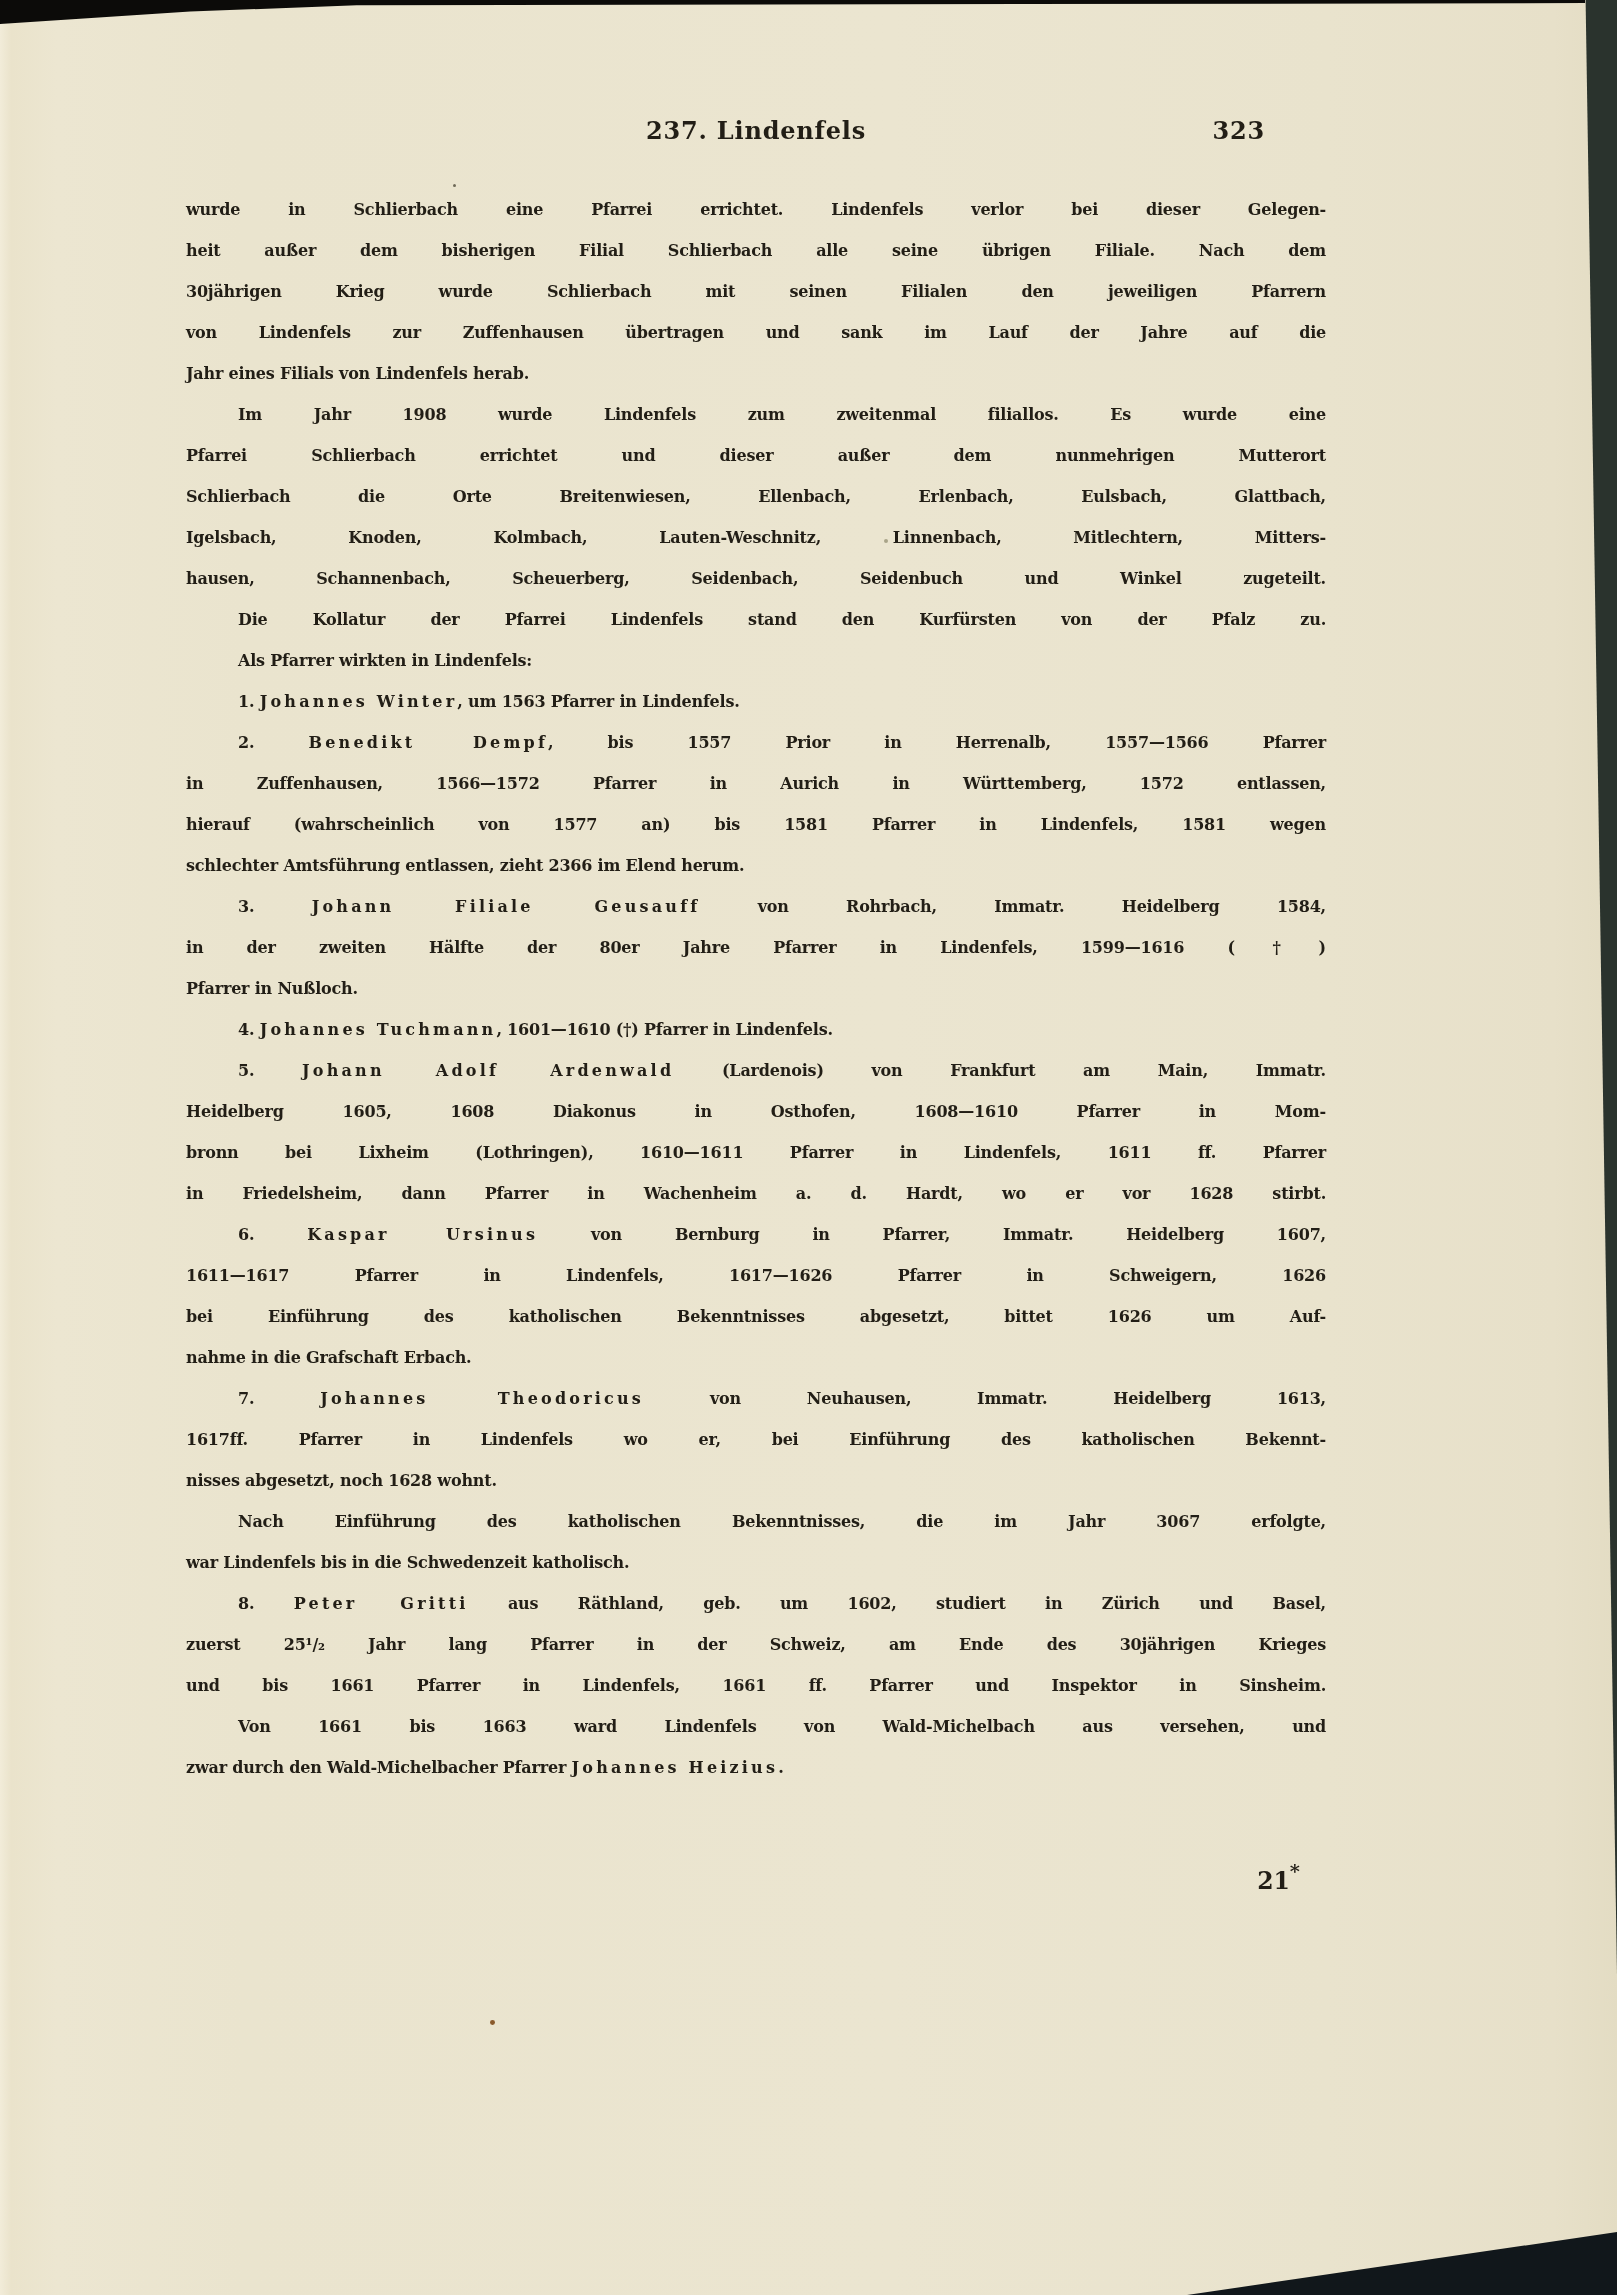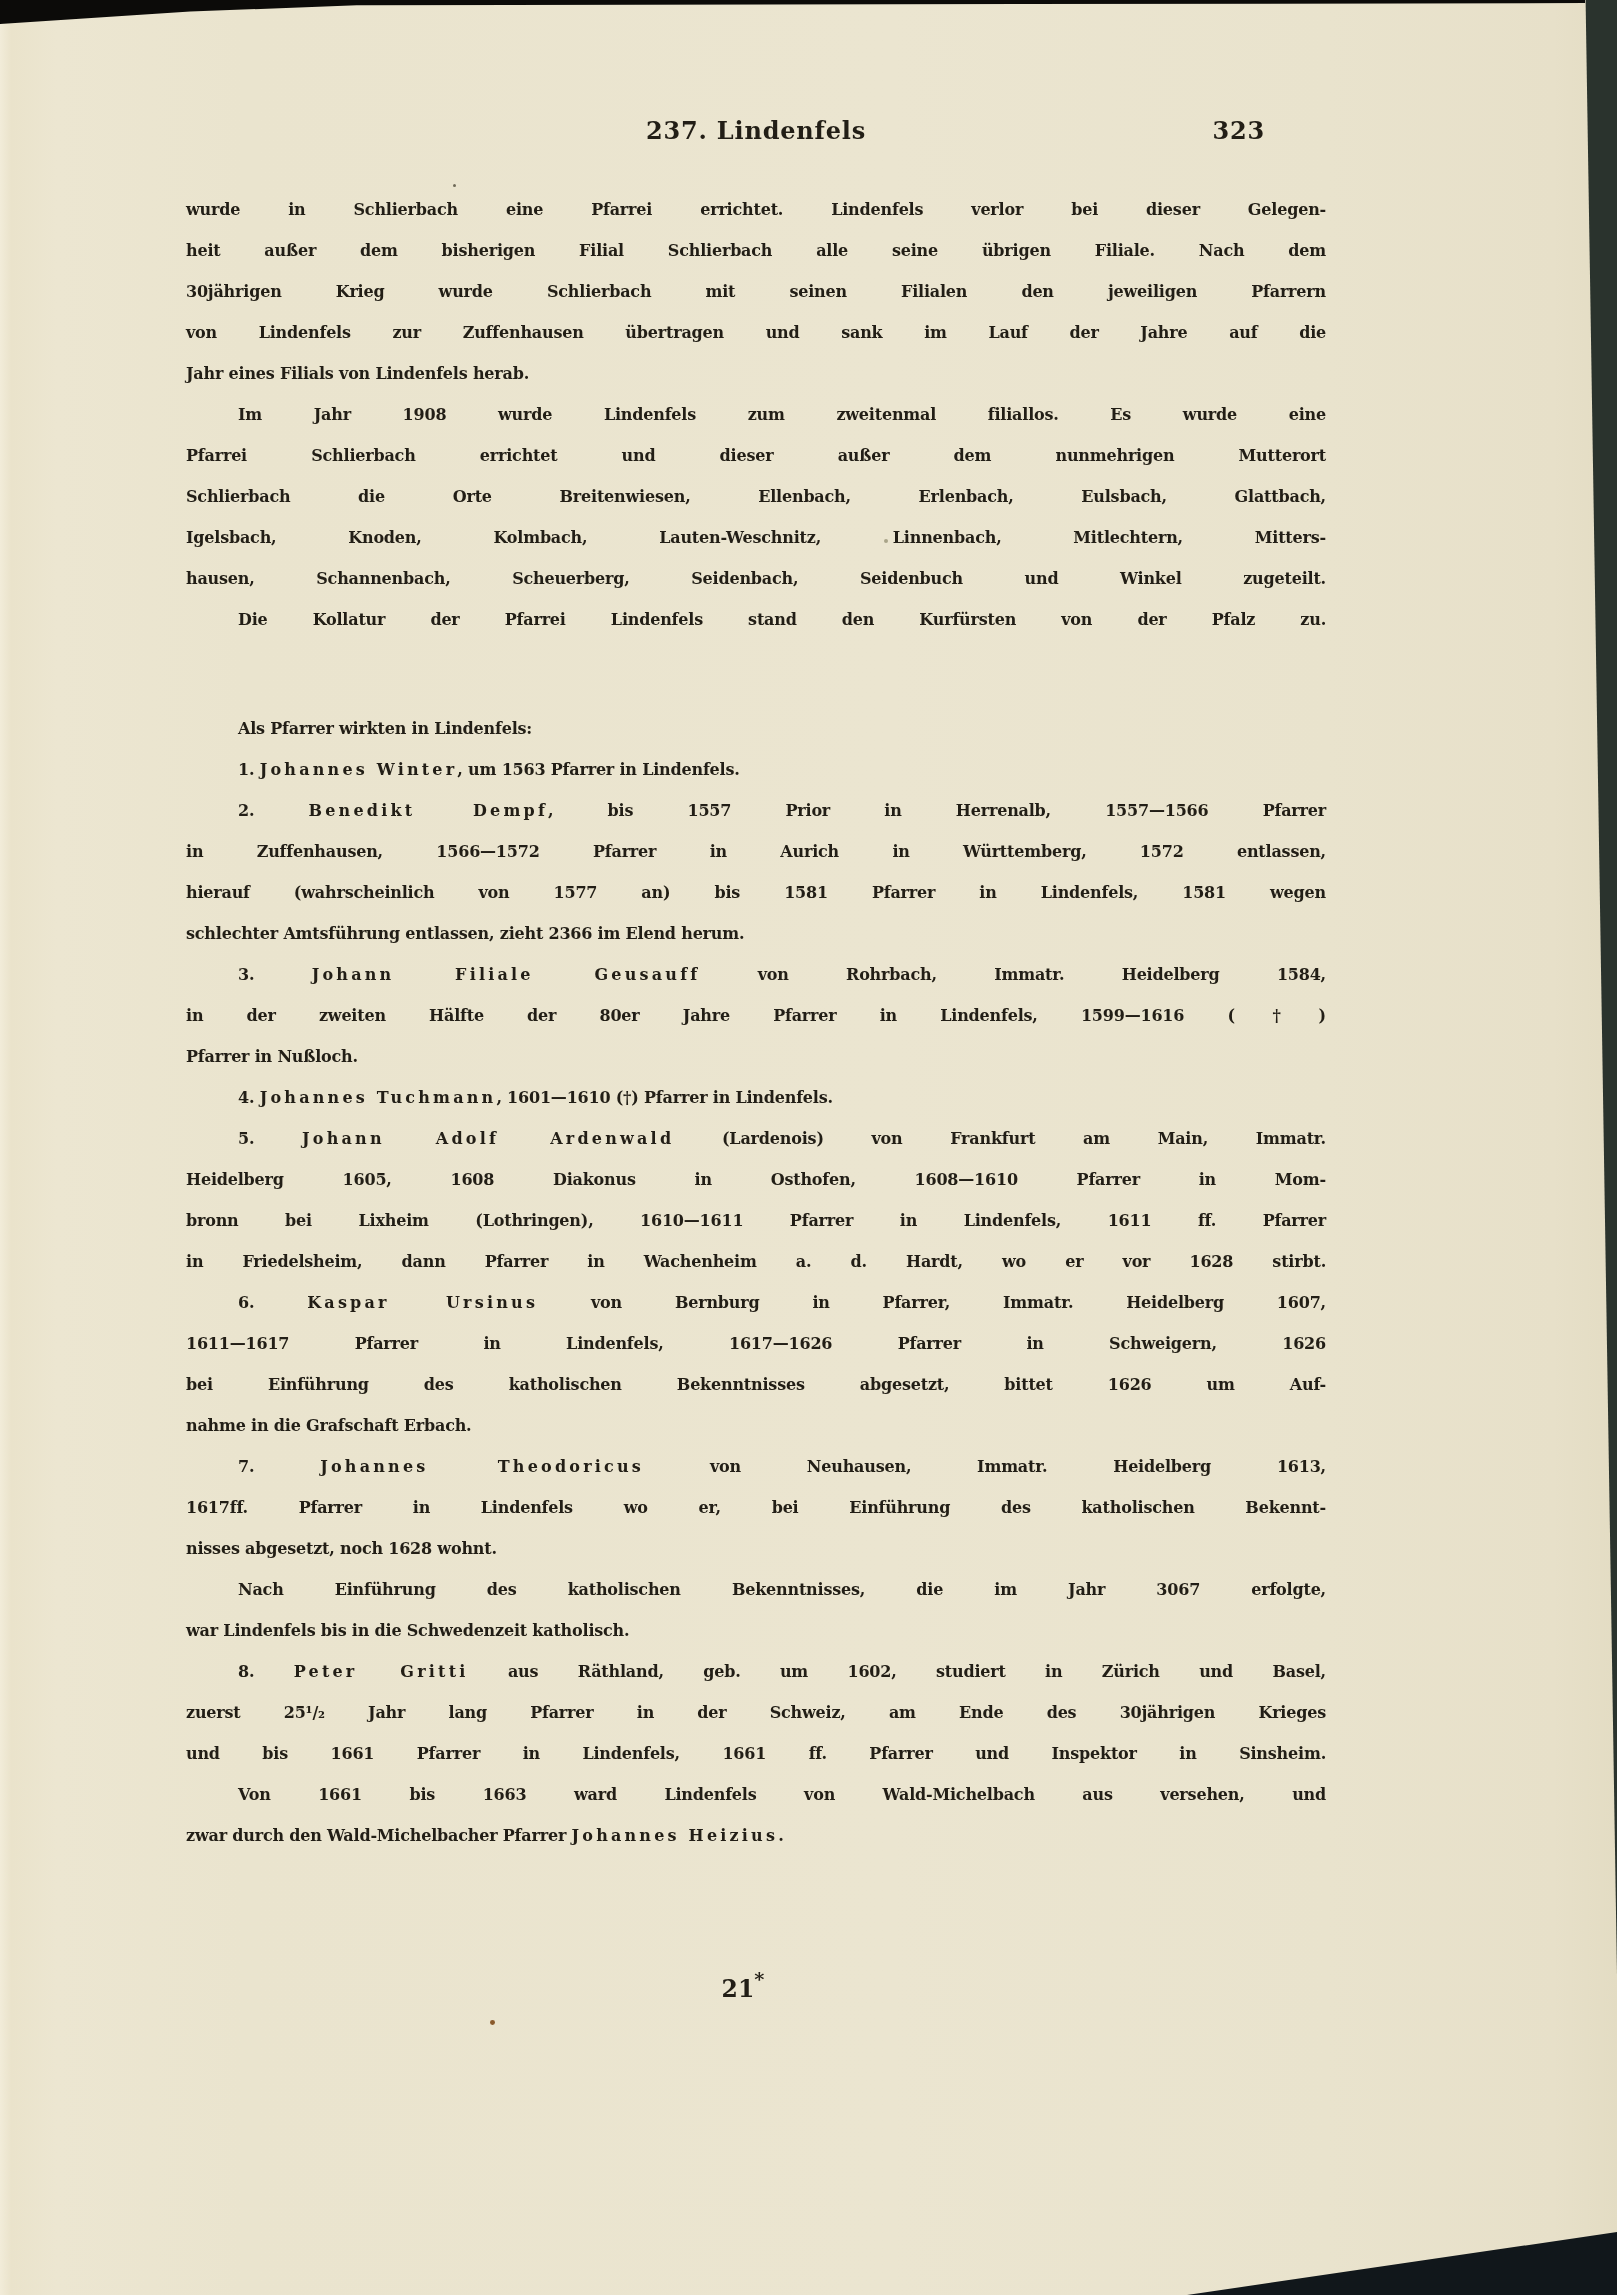--- a/index.html
+++ b/index.html
@@ -60,36 +60,36 @@
   }
 
   
   .text-block {
     position: absolute; left: 186px; top: 189px;
     width: 1140px;
     font-size: 16px; font-weight: 700;
     letter-spacing: -0.2px;
   }
   .para { margin: 0; }
-  .para.gap { margin-top: 68px; }
+  .para.gap { }
   .line {
     height: 41px; line-height: 41px;
     text-align: justify; text-align-last: justify;
     white-space: nowrap;
   }
   .line.last { text-align-last: left; white-space: normal; }
   .line.last.jlast { text-align-last: justify; white-space: nowrap; }
   .para.indent .line:first-child { padding-left: 52px; }
   .sperr { letter-spacing: 3.2px; }
 
   
   .signature-mark {
-    position: absolute; left: 186px; top: 1968px;
+    position: absolute; left: 186px; top: 1860px;
     width: 1140px;
-    text-align: center; padding-right: 0;
+    text-align: right; padding-right: 0;
     box-sizing: border-box;
     font-size: 23.5px; font-weight: 700;
   }
   .signature-mark .inner { display: inline-block; margin-right: 26px; }
   .signature-mark sup { font-size: 19.4px; vertical-align: 11.3px; }
 </style>
 </head>
 <body>
 
 <div class="page">

